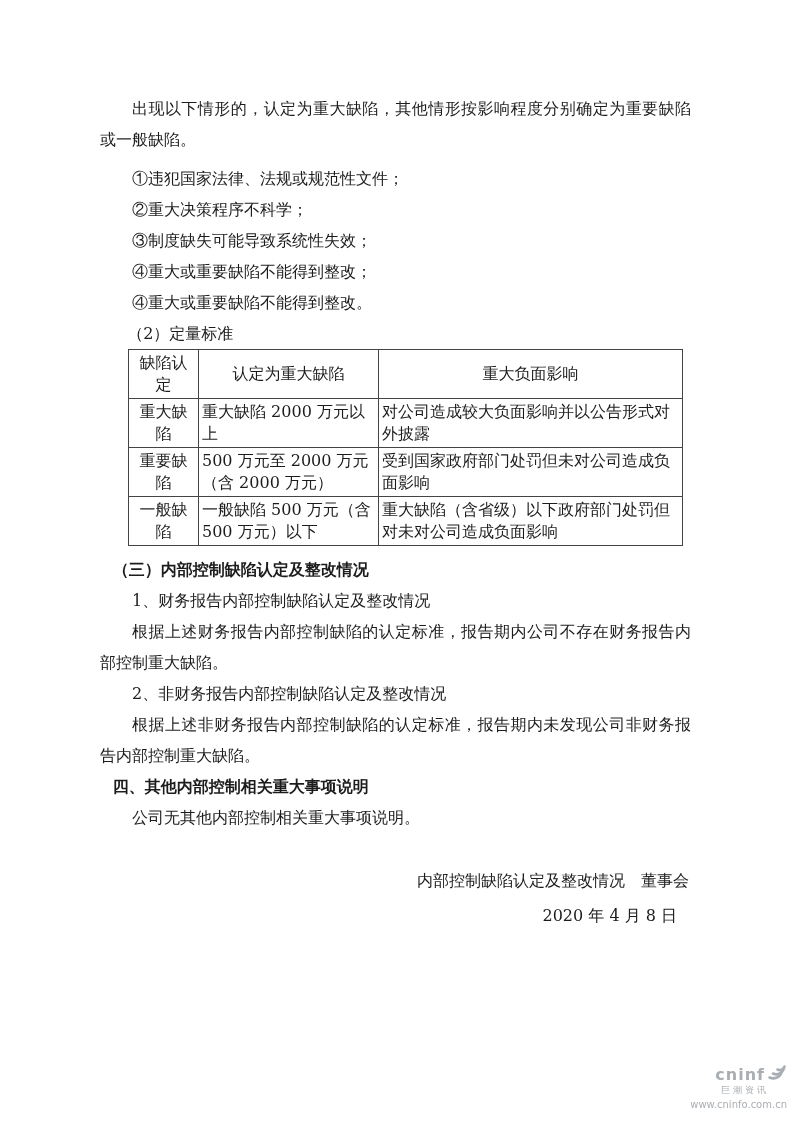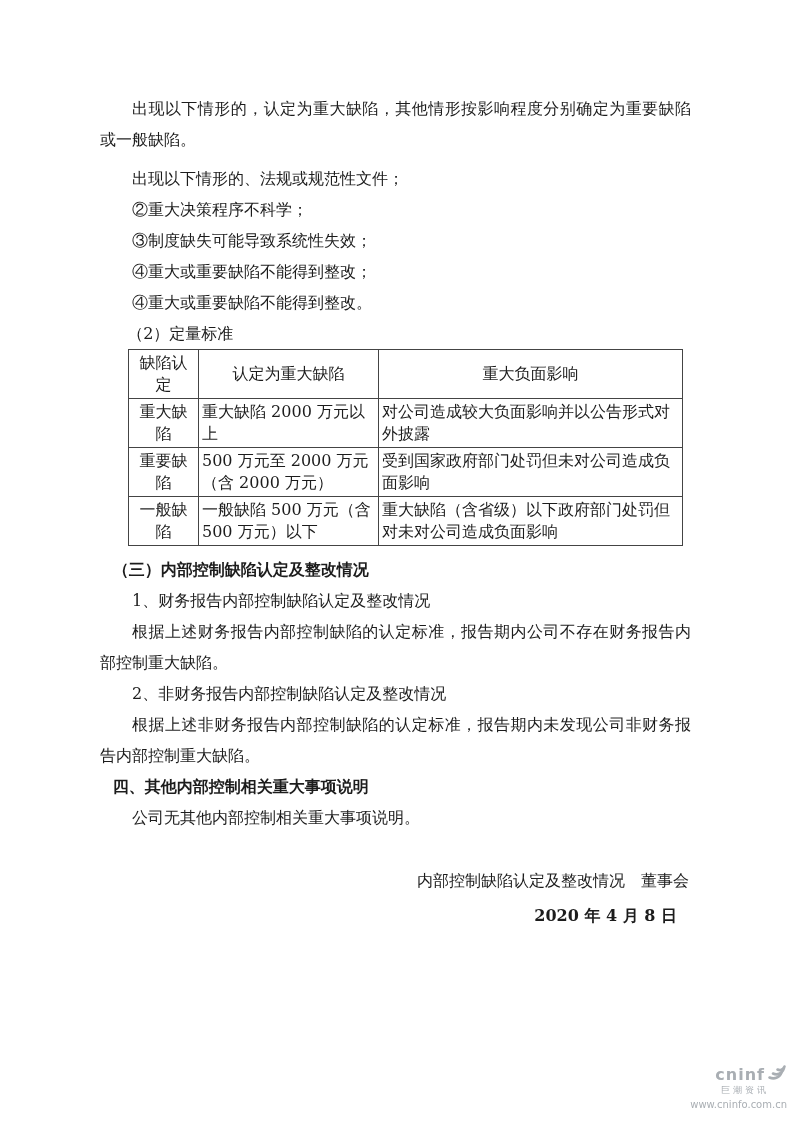--- a/index.html
+++ b/index.html
@@ -46,21 +46,21 @@
   col.c2 { width: 180px; }
   col.c3 { width: 304px; }
 
   .after-table { margin-top: 8px; }
 
   .signature {
     margin-top: 32px;
     text-align: right;
   }
   .signature .company-line { padding-right: 2px; }
-  .signature .date-line { padding-right: 14px; margin-top: 4px; font-weight: bold; }
+  .signature .date-line { padding-right: 14px; margin-top: 4px; }
 
   .footer-logo {
     position: absolute;
     right: 6px; bottom: 12px;
     text-align: right;
     color: #a9aeb3;
     font-family: "DejaVu Sans", "Liberation Sans", sans-serif;
     line-height: 1.1;
     user-select: none;
   }
@@ -87,21 +87,21 @@
     margin-top: 3px;
   }
 </style>
 </head>
 <body>
 
 <div class="content">
   <p class="para indent">出现以下情形的，认定为重大缺陷，其他情形按影响程度分别确定为重要缺陷或一般缺陷。</p>
 
   <div class="items">
-    <p class="para indent">出现以下情形的、法规或规范性文件；</p>
+    <p class="para indent">①违犯国家法律、法规或规范性文件；</p>
     <p class="para indent">②重大决策程序不科学；</p>
     <p class="para indent">③制度缺失可能导致系统性失效；</p>
     <p class="para indent">④重大或重要缺陷不能得到整改；</p>
     <p class="para indent">④重大或重要缺陷不能得到整改。</p>
   </div>
 
   <p class="para indent-paren">（2）定量标准</p>
 
   <table class="criteria">
     <colgroup>

